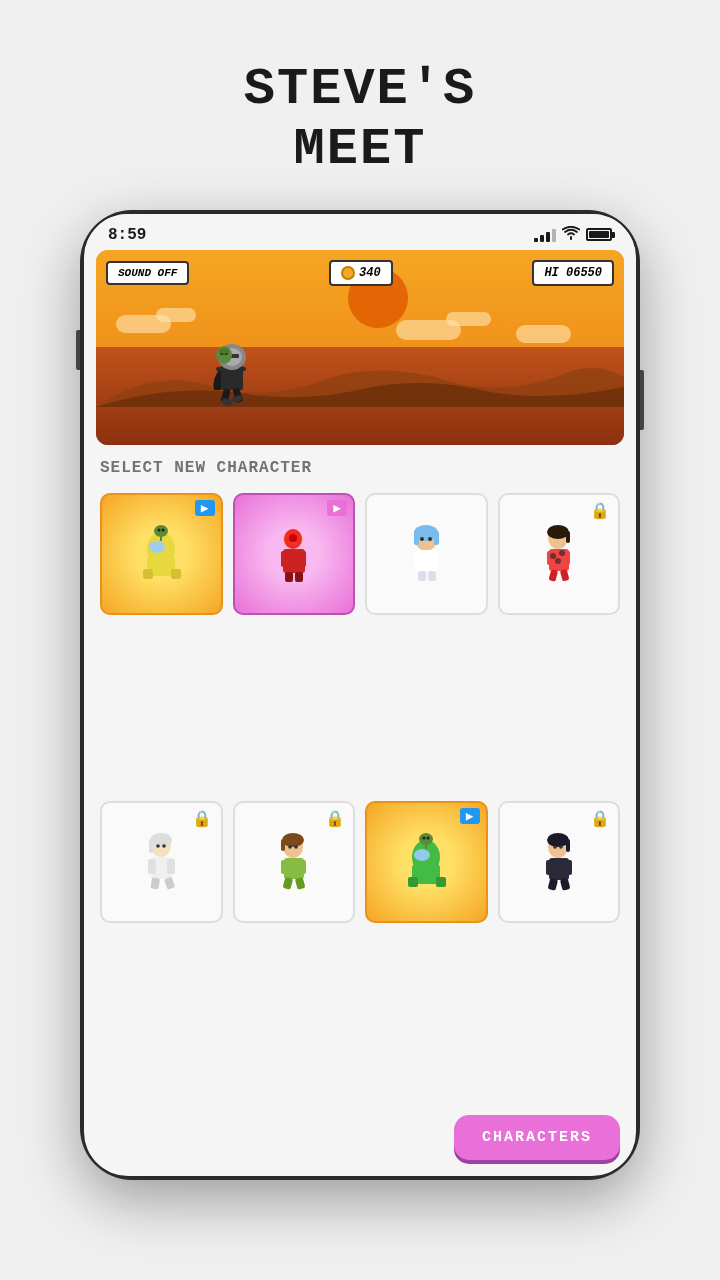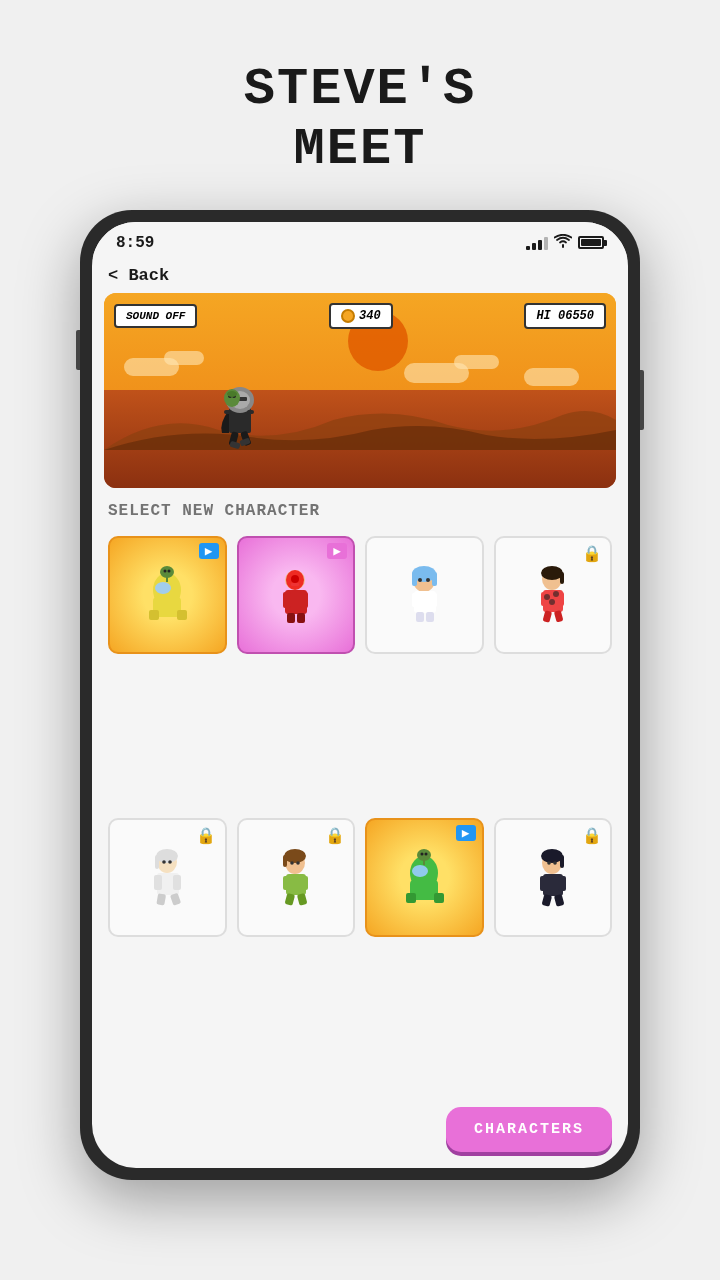--- a/index.html
+++ b/index.html
@@ -28,21 +28,21 @@
       font-family: 'Courier New', monospace;
       text-transform: uppercase;
     }
 
     
     .phone-shell {
       width: 560px;
       height: 970px;
       background: #2a2a2a;
       border-radius: 52px;
-      padding: 12px;
+      padding: 4px;
       box-shadow: 0 20px 60px rgba(0,0,0,0.35);
       position: relative;
     }
     .phone-inner {
       width: 100%;
       height: 100%;
       background: #f5f5f5;
       border-radius: 44px;
       overflow: hidden;
       display: flex;
@@ -401,21 +401,20 @@
             <path d="M3 6 Q9 1.5 15 6" stroke="#1a1a1a" stroke-width="1.8" fill="none" stroke-linecap="round"></path>
             <path d="M0.5 3.5 Q9 -2 17.5 3.5" stroke="#1a1a1a" stroke-width="1.8" fill="none" stroke-linecap="round"></path>
           </svg>
         </span>
         <div class="battery-icon">
           <div class="battery-fill"></div>
         </div>
       </div>
     </div>
 
-    <div class="back-btn">&lt; Back</div>
 
     <div class="game-banner">
 
       <div class="banner-sky"></div>
 
       <div class="banner-sun"></div>
 
       <div class="banner-clouds">
         <div class="cloud" style="left:20px;top:25px;width:55px;height:18px;"></div>
         <div class="cloud" style="left:60px;top:18px;width:40px;height:14px;"></div>

